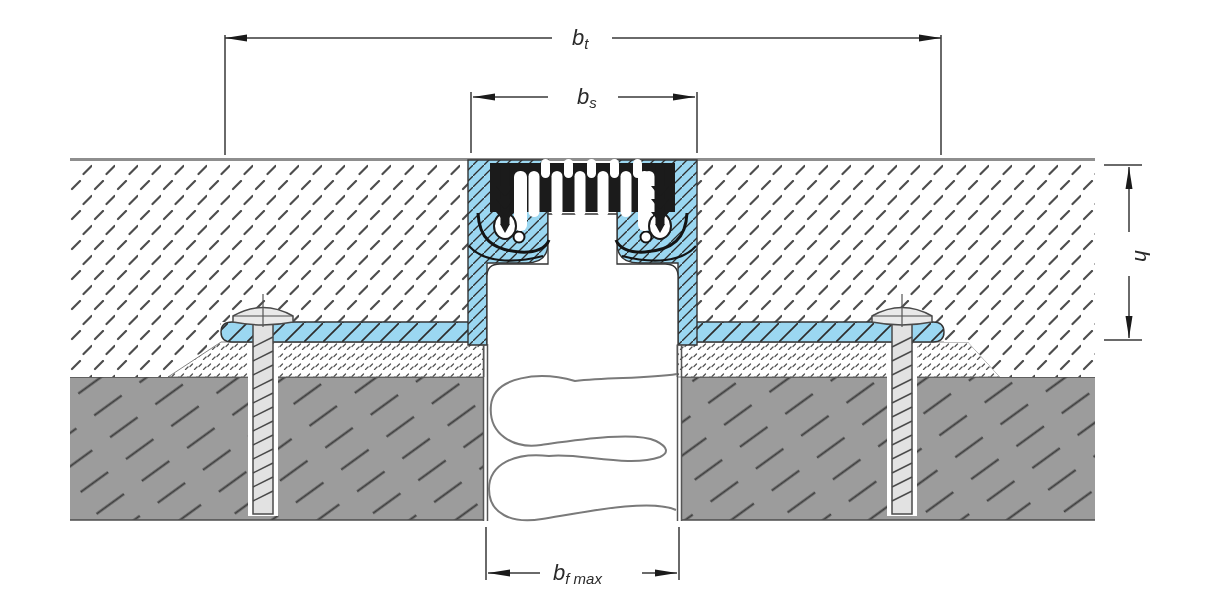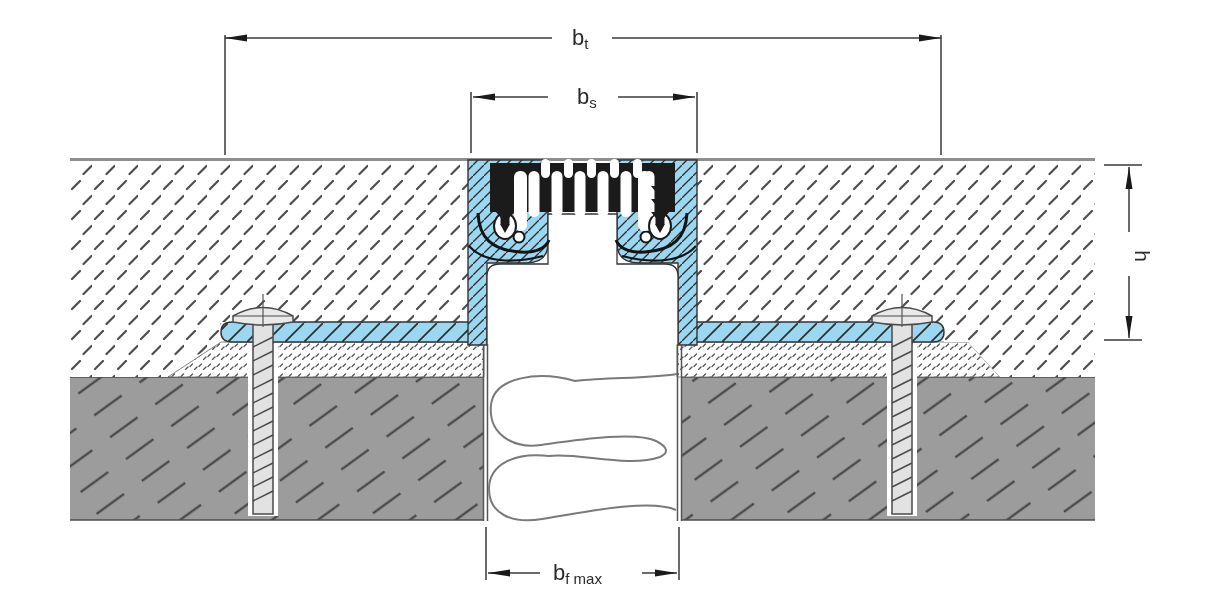--- a/index.html
+++ b/index.html
@@ -1,16 +1,16 @@
 <!DOCTYPE html>
 <html><head>
 <meta charset="utf-8">
 <style>
   html,body{margin:0;padding:0;background:#ffffff;}
-  .stage{width:1207px;height:615px;position:relative;background:#fff;overflow:hidden;}
+  .stage{width:1207px;height:615px;position:relative;background:#fff;overflow:hidden;font-style:italic;}
   svg{display:block;}
   .dim-text{font-family:"Liberation Sans", sans-serif;fill:#2a2a2a;}
 </style>
 </head>
 <body>
 
 <div class="stage">
 <svg width="1207" height="615" viewBox="0 0 1207 615" xmlns="http://www.w3.org/2000/svg">
   <defs>
     <pattern id="pScreed" patternUnits="userSpaceOnUse" width="23" height="30">

